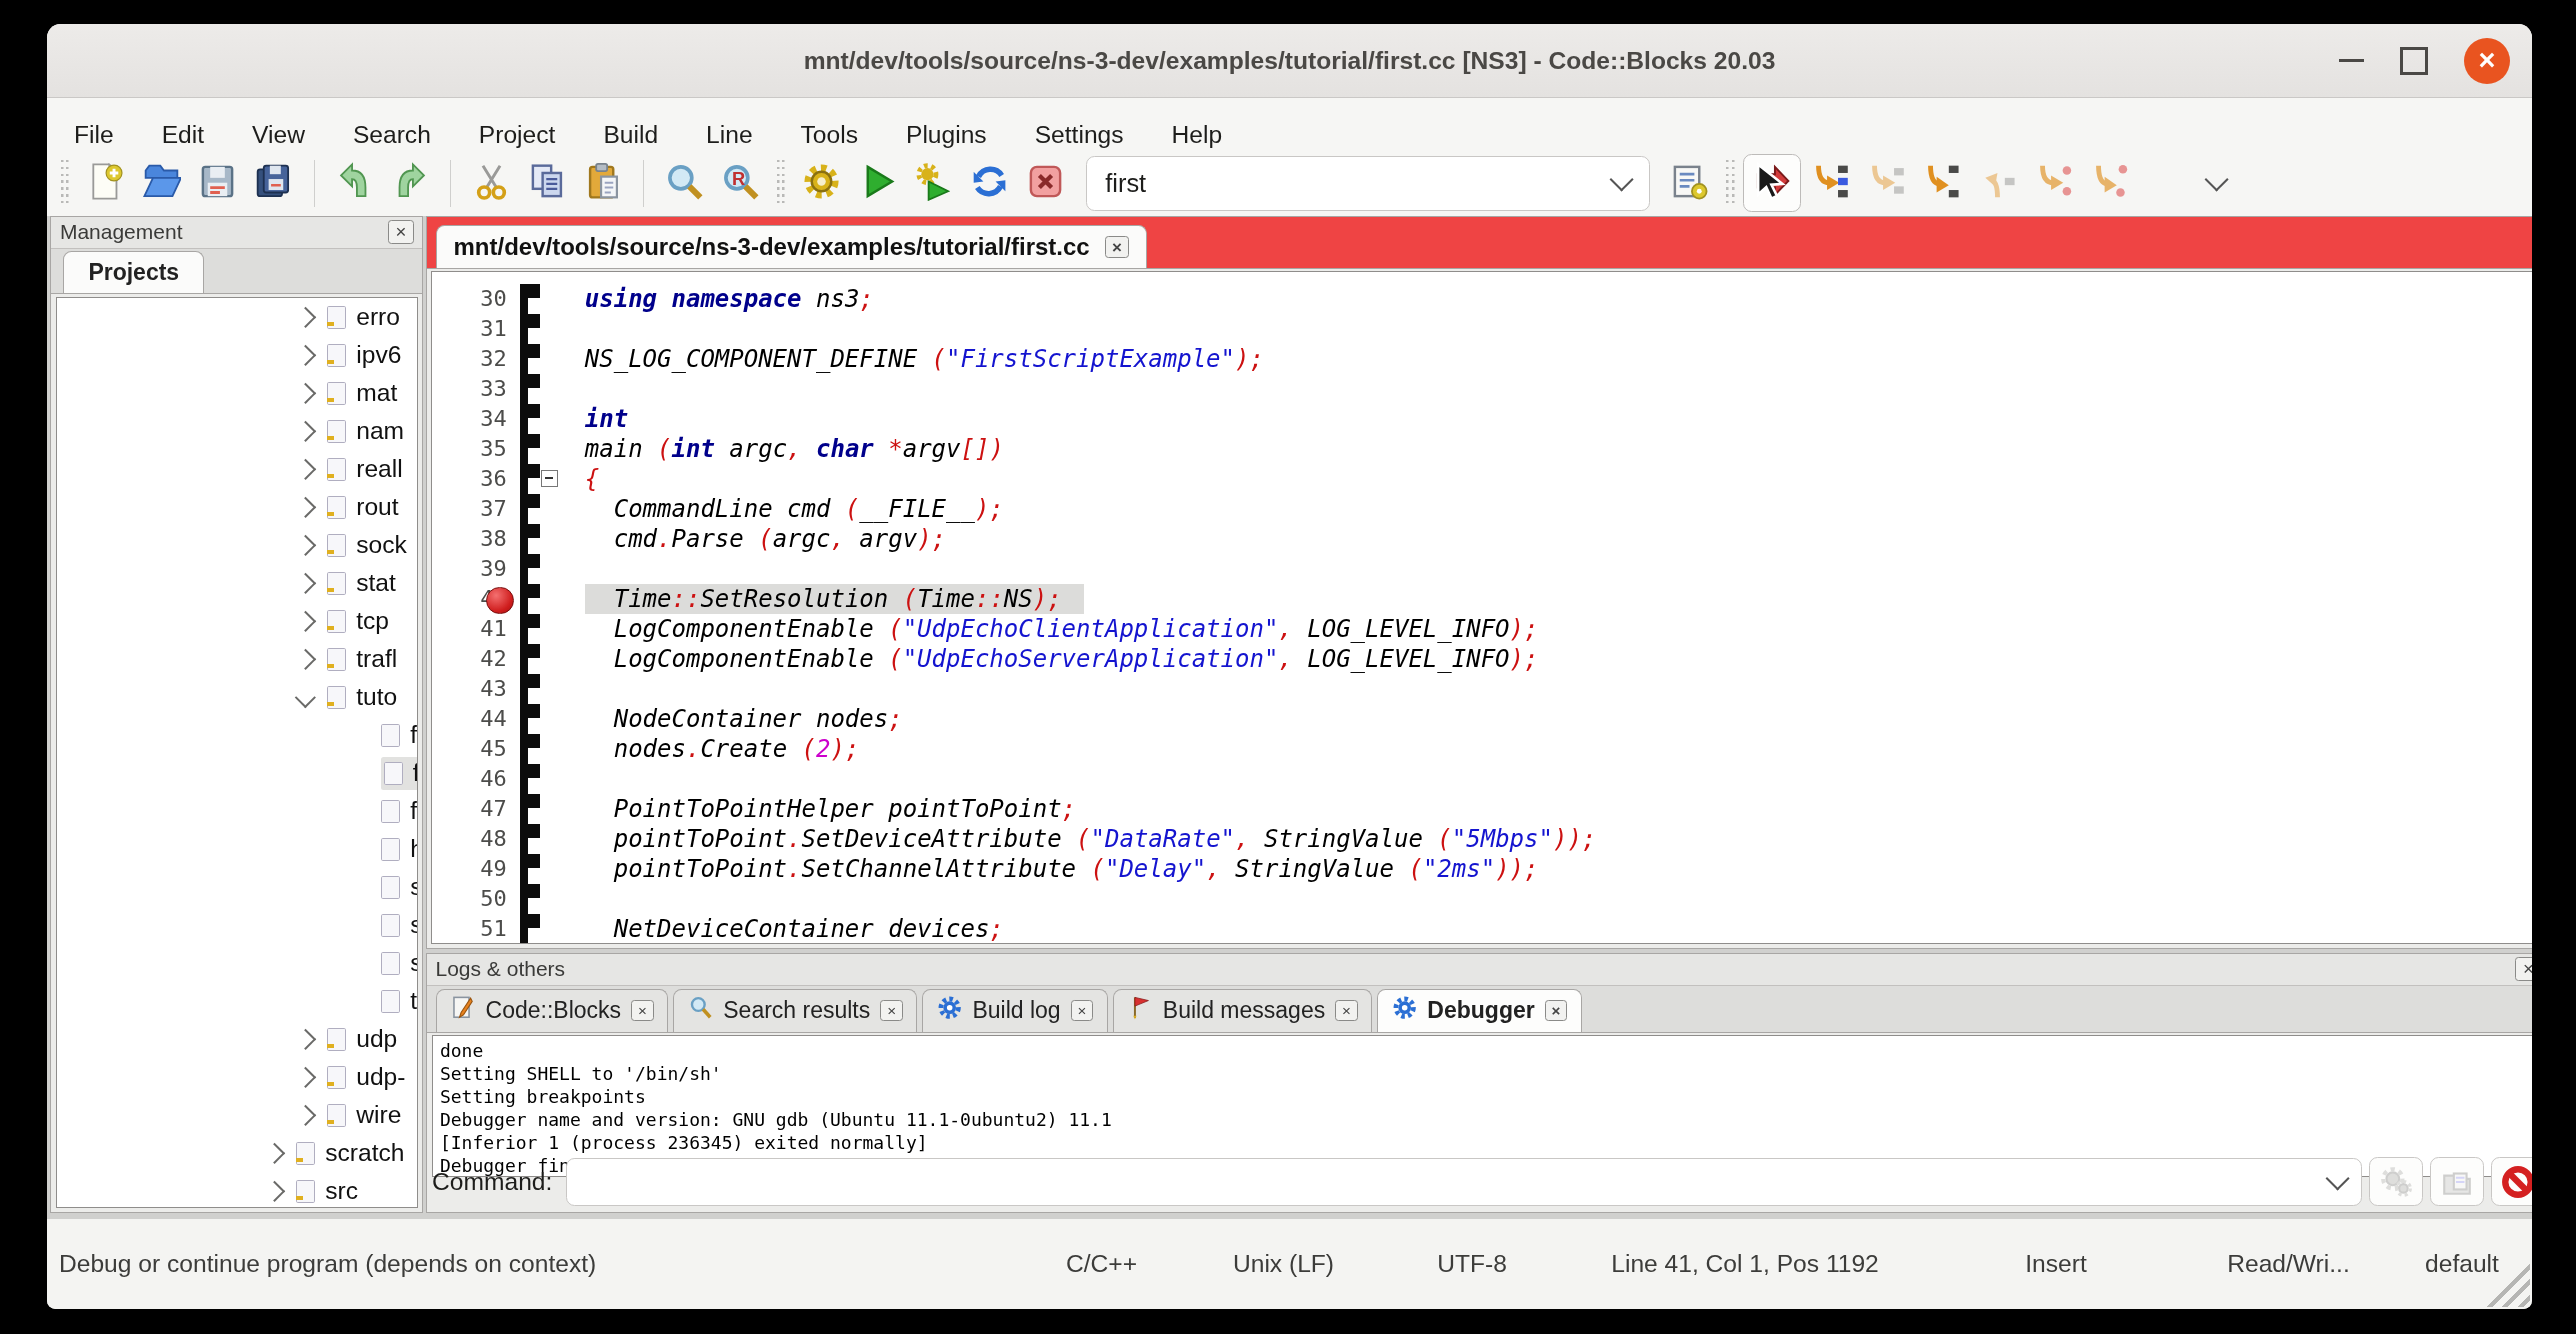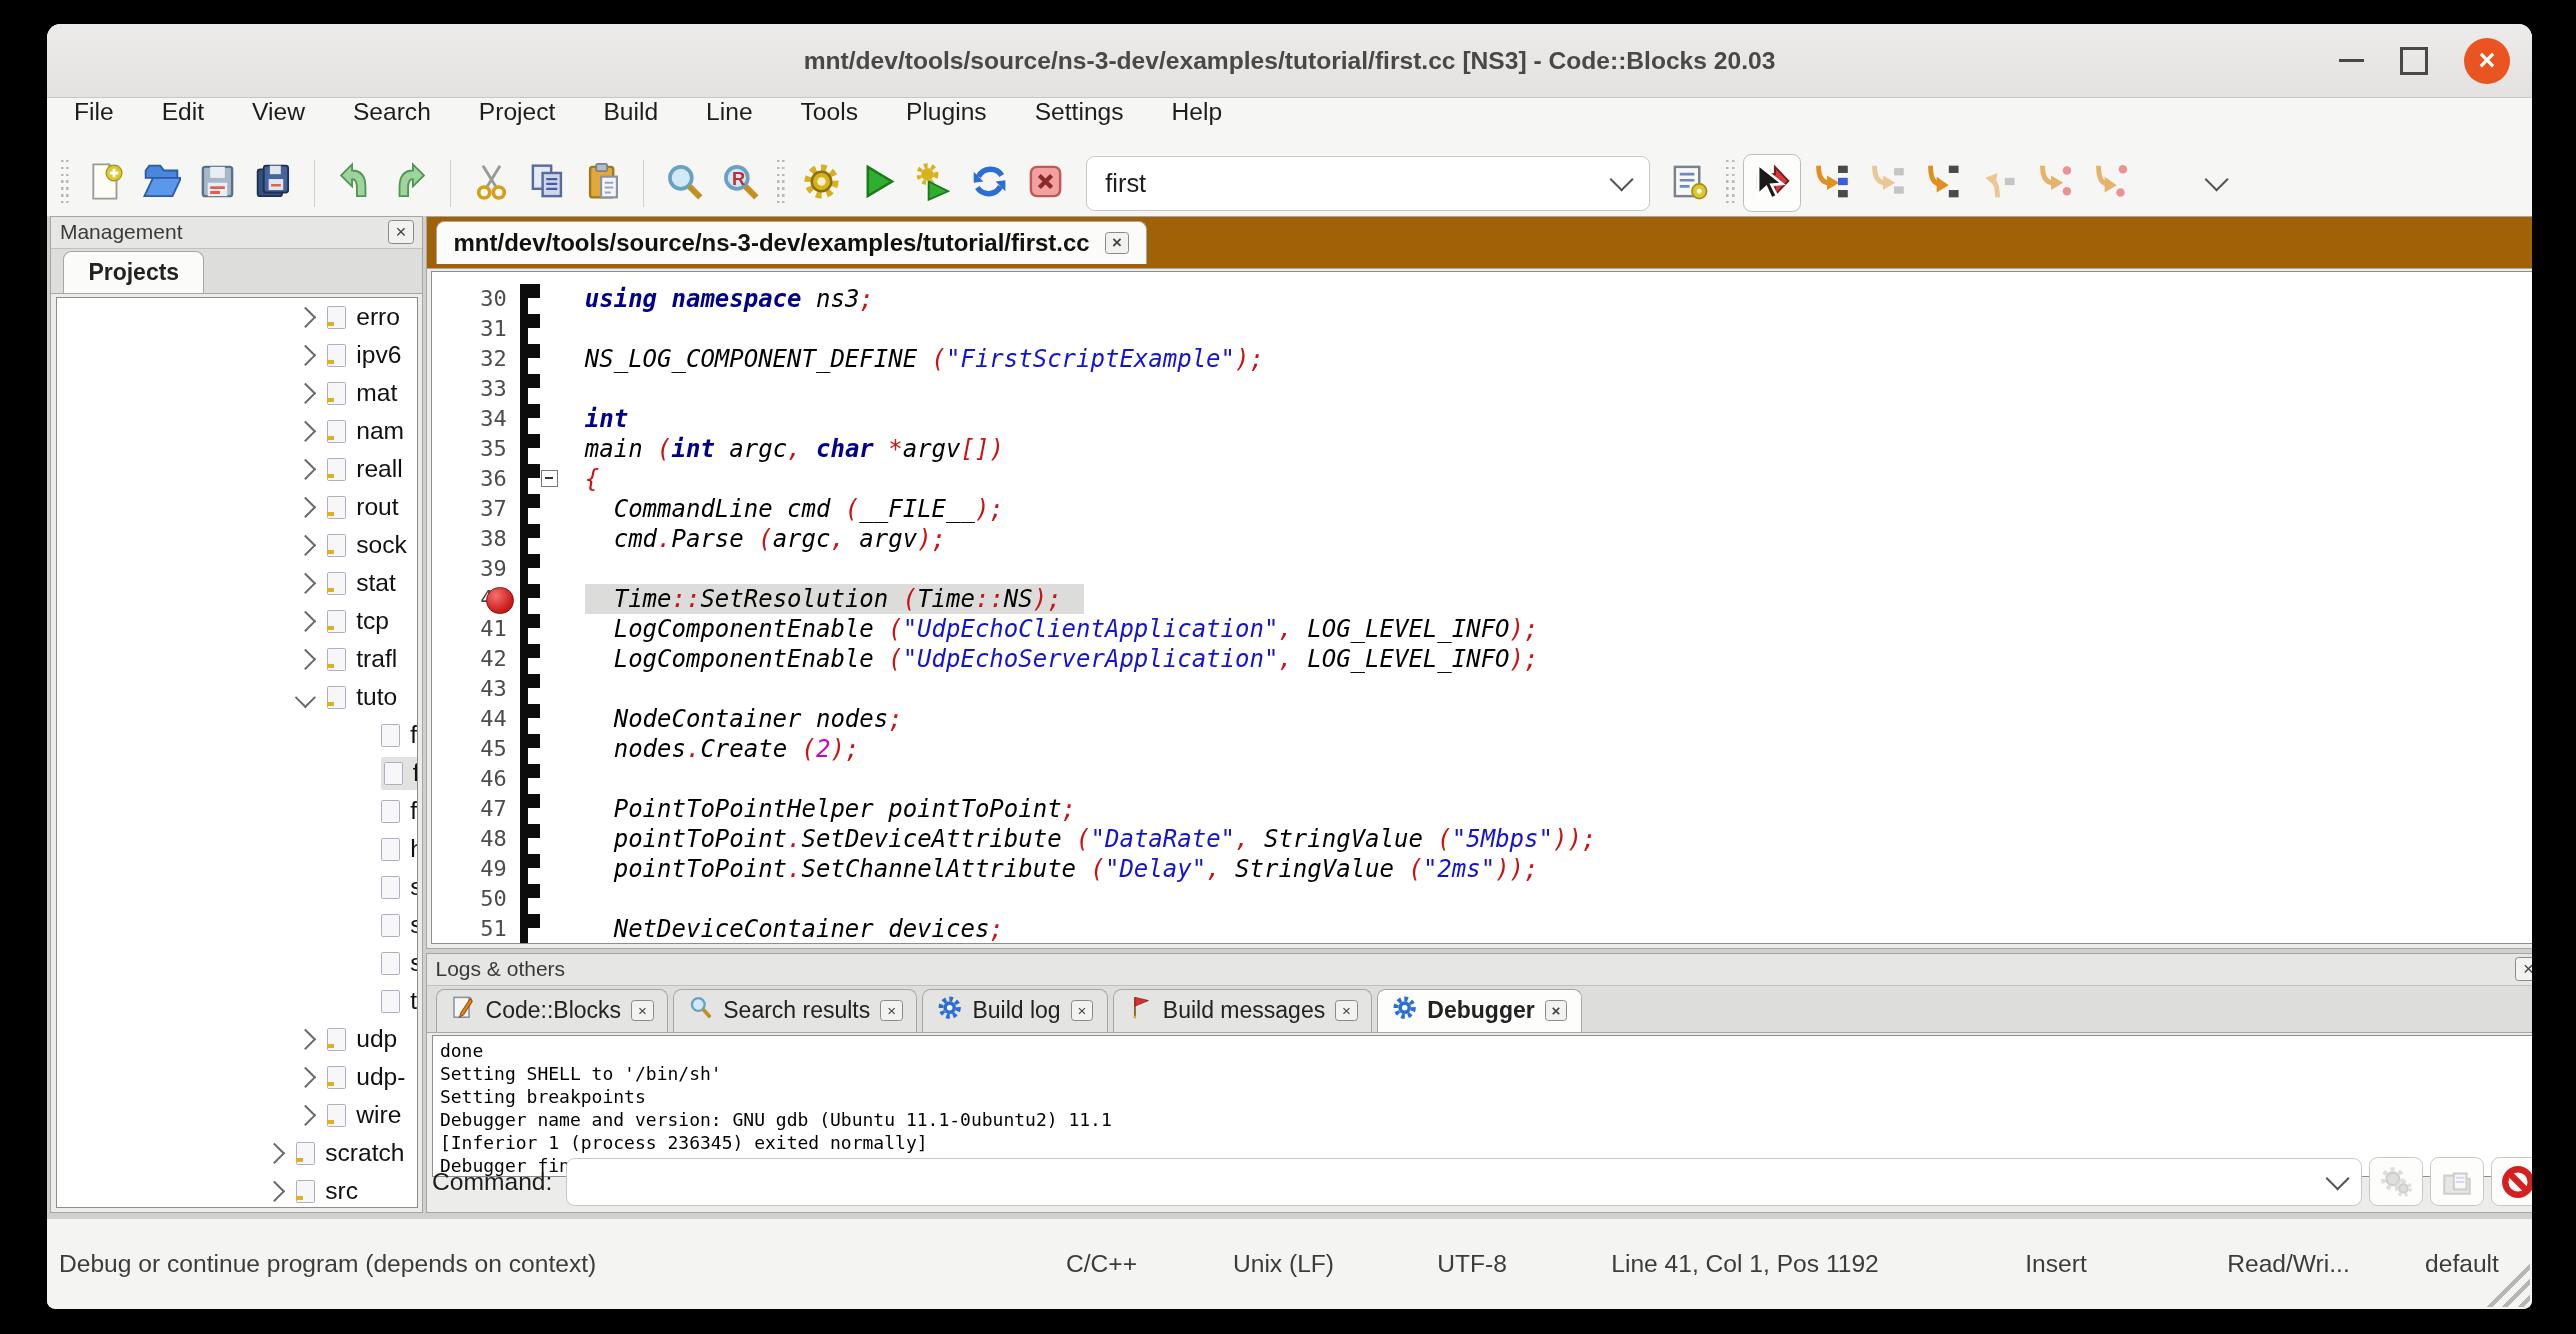--- a/index.html
+++ b/index.html
@@ -11,21 +11,21 @@
   .titlebar{height:73px;background:linear-gradient(#edebe9,#e4e2e0);
             border-bottom:0.8px solid #cac8c6;position:relative;
             display:flex;align-items:center;justify-content:center;}
   .title{font-size:24.6px;font-weight:bold;color:#4a4845;}
   .win-controls{position:absolute;right:22px;top:0;height:100%;display:flex;align-items:center;gap:36px;}
   .btn-min{width:25.4px;height:3.4px;background:#4a4845;}
   .btn-max{width:22px;height:22px;border:3.4px solid #4a4845;background:transparent;}
   .btn-close{width:46px;height:46px;border-radius:50%;background:#e95420;color:#fff;
              display:flex;align-items:center;justify-content:center;font-size:29px;font-weight:bold;}
   
-  .menubar{height:51px;background:#f6f6f4;display:flex;align-items:flex-start;
+  .menubar{height:51px;background:#f6f6f4;display:flex;align-items:flex-end;
            padding-left:27px;gap:48px;font-size:24.6px;color:#1d1d1b;}
   .menu-item{cursor:default;}
   
   .toolbar{height:68px;background:#f6f6f4;border-bottom:0.8px solid #bbb9b7;
            display:flex;align-items:center;padding-left:5.1px;}
   .tgrip{width:12px;height:47px;margin:0 6.8px;
          background-image:repeating-linear-gradient(180deg,#b9b9b7 0 2.5px,transparent 2.5px 6.8px),
                           repeating-linear-gradient(180deg,#b9b9b7 0 2.5px,transparent 2.5px 6.8px);
          background-size:2.5px 100%,2.5px 100%;background-position:1.7px 0,7.6px 0;background-repeat:no-repeat;}
   .tsep{width:0.8px;height:47px;background:#cfcfcd;margin:0 12px;}
@@ -63,21 +63,21 @@
   .chev.open{transform:rotate(45deg);}
   .chev.none{visibility:hidden;}
   .ficon{width:18.6px;height:23px;background:#f7f7fa;border:1.7px solid #b0aec0;border-radius:1.7px;
          flex:none;margin-right:10.2px;position:relative;box-sizing:border-box;}
   .ficon.marked::after{content:"";position:absolute;left:-1.7px;bottom:1.7px;width:7.6px;height:4.2px;background:#e0b020;}
   .sel-wrap{display:flex;align-items:center;}
   .trow.selected .sel-wrap{background:#e2e2e0;border-radius:2.5px;padding:2.5px 5.1px 2.5px 2.5px;}
   
   .editor{position:absolute;left:379px;right:4.2px;top:0;height:733px;background:#ececea;
           border:0.8px solid #a8a6a4;box-sizing:border-box;}
-  .ed-tabs{height:51px;background:#a16207;border-bottom:0.8px solid #a8a6a4;display:flex;align-items:center;}
+  .ed-tabs{height:51px;background:#ef4444;border-bottom:0.8px solid #a8a6a4;display:flex;align-items:flex-end;}
   .ed-tab{margin-left:8.5px;padding:6.8px 17px;background:#fbfbfa;border:0.8px solid #a8a6a4;border-bottom:none;
           border-radius:8.5px 8.5px 0 0;font-size:24px;font-weight:bold;color:#111;
           display:flex;align-items:center;gap:15.2px;}
   .ed-tab .xbox{width:22px;height:20.3px;font-size:17px;}
   .code-wrap{position:absolute;left:4.2px;right:4.2px;top:54px;bottom:4.2px;background:#fff;
              border:0.8px solid #8f8d8b;overflow:hidden;font-family:"DejaVu Sans Mono",monospace;}
   .cline{display:flex;height:30px;position:relative;}
   .ln{width:88px;flex:none;text-align:right;padding-right:13.5px;font-size:22px;color:#4c4c4a;
       line-height:30px;box-sizing:border-box;}
   .checker{width:20.3px;flex:none;

